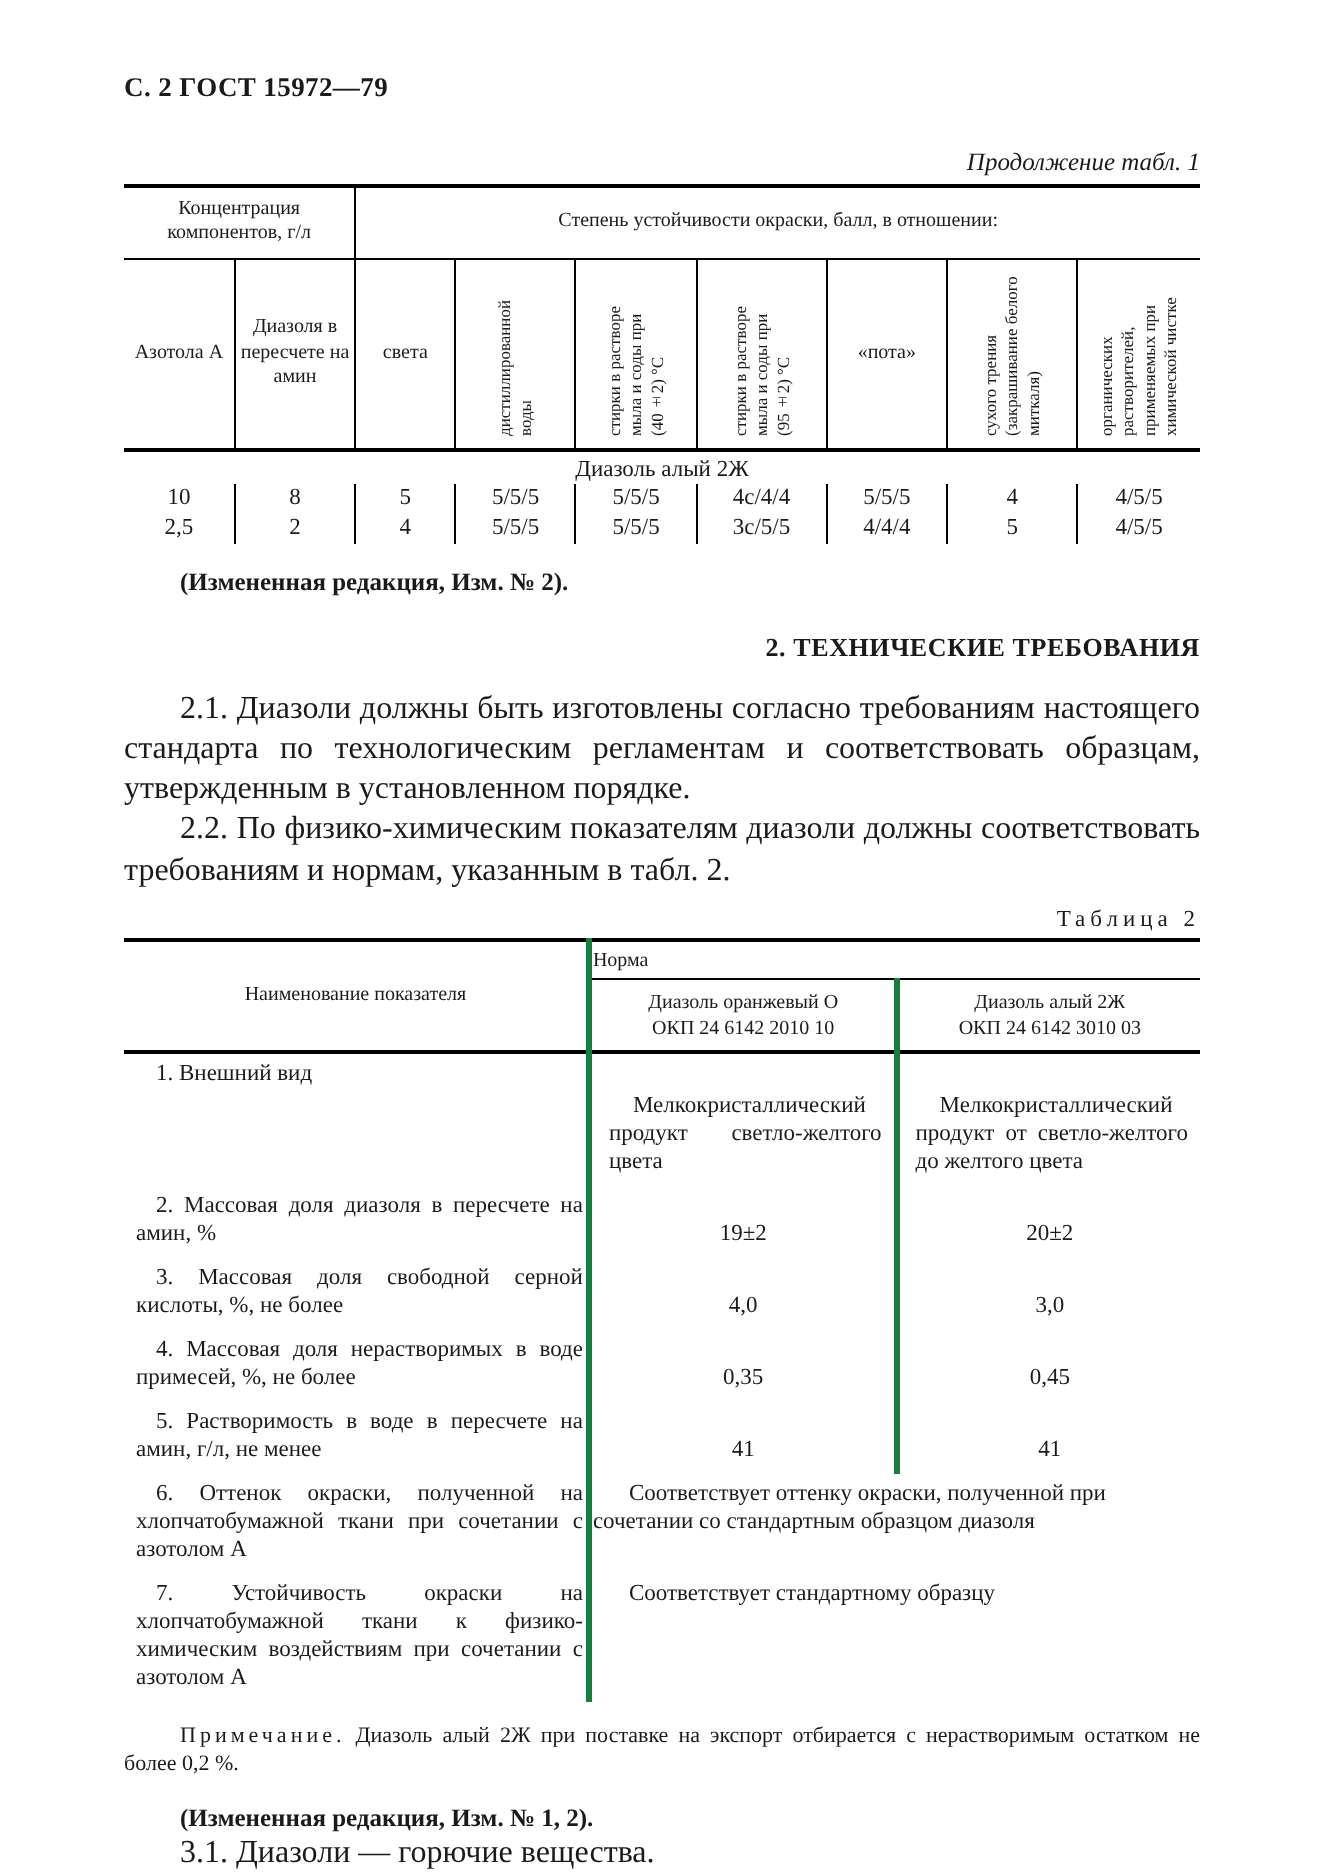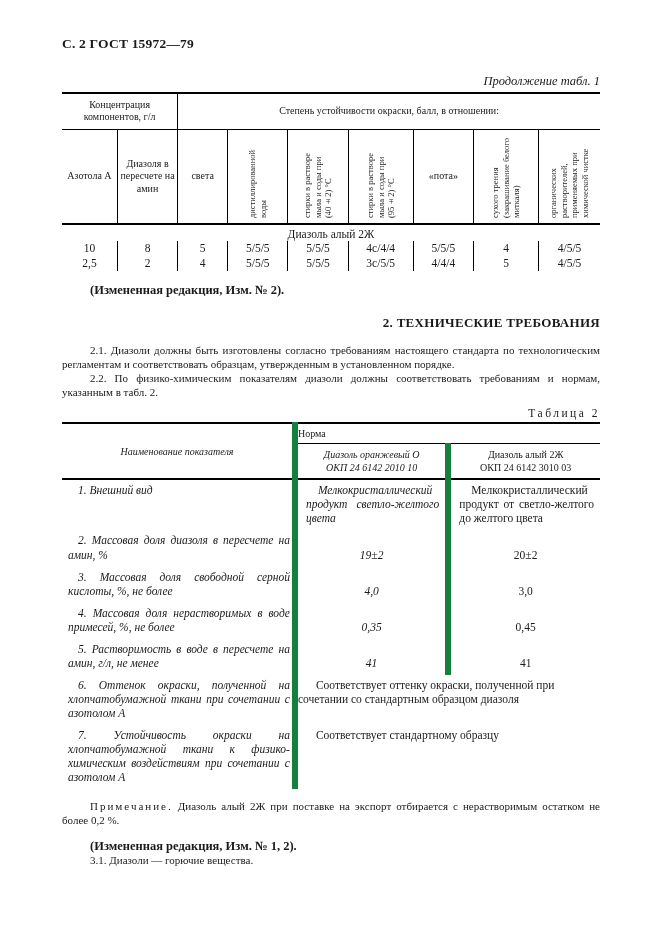--- a/index.html
+++ b/index.html
@@ -48,52 +48,52 @@
   .amendment {
     font-weight:bold; font-size:12.5px;
     text-indent:28px; margin-top:12px;
   }
 
   .sec-title {
     text-align:right; font-weight:bold; font-size:13px;
     margin-top:17px; margin-bottom:13px; letter-spacing:.3px;
   }
   .body-p {
-    font-size:11px; line-height:1.26; text-align:justify; text-indent:28px;
+    font-size:16px; line-height:1.26; text-align:justify; text-indent:28px;
   }
 
   .t2-label {
     text-align:right; font-size:11.5px; letter-spacing:2.5px;
     margin-top:8px; margin-bottom:3px;
   }
 
   
   .t2 td { font-size:11.5px; }
   .t2 .bt { border-top:2px solid #000; }
-  .t2 .br { border-right:6px solid #15803d;font-style:italic; }
+  .t2 .br { border-right:3px solid #15803d; }
   .t2 .name-h {
     border-bottom:2px solid #000;
     text-align:center; font-size:10px; vertical-align:middle;
   }
   .t2 .norm-h {
     border-bottom:1px solid #000;
     text-align:left; font-size:10px; height:20px;
   }
   .t2 .sub-h {
     border-bottom:2px solid #000;
     text-align:center; font-size:10px; line-height:1.3;
     height:36px; vertical-align:middle; padding:2px 4px;
   }
   .t2 .sub-h span { display:block; }
   .t2 .name {
     vertical-align:top; text-align:justify;
     padding:3px 2px 5px 6px; text-indent:10px; line-height:1.22;margin-left:20px;
   }
   .t2 .val { text-align:center; vertical-align:bottom; padding:2px 4px 6px; }
-  .t2 .val-top { vertical-align:top; text-align:justify; padding:3px 6px 5px 8px; text-indent:12px; line-height:1.22; }
+  .t2 .val-top { vertical-align:top; text-align:justify; padding:19px 6px 5px 8px; text-indent:12px; line-height:1.22; }
   .t2 .val-span { vertical-align:top; text-align:left; padding:3px 4px 5px 0; text-indent:18px; line-height:1.22; }
 
   .note {
     margin-top:10px; font-size:11px; line-height:1.3;
     text-align:justify; text-indent:28px;
   }
   .note .note-label { letter-spacing:2px; }
 
   .sec3-p { margin-top:0; }
 </style>

